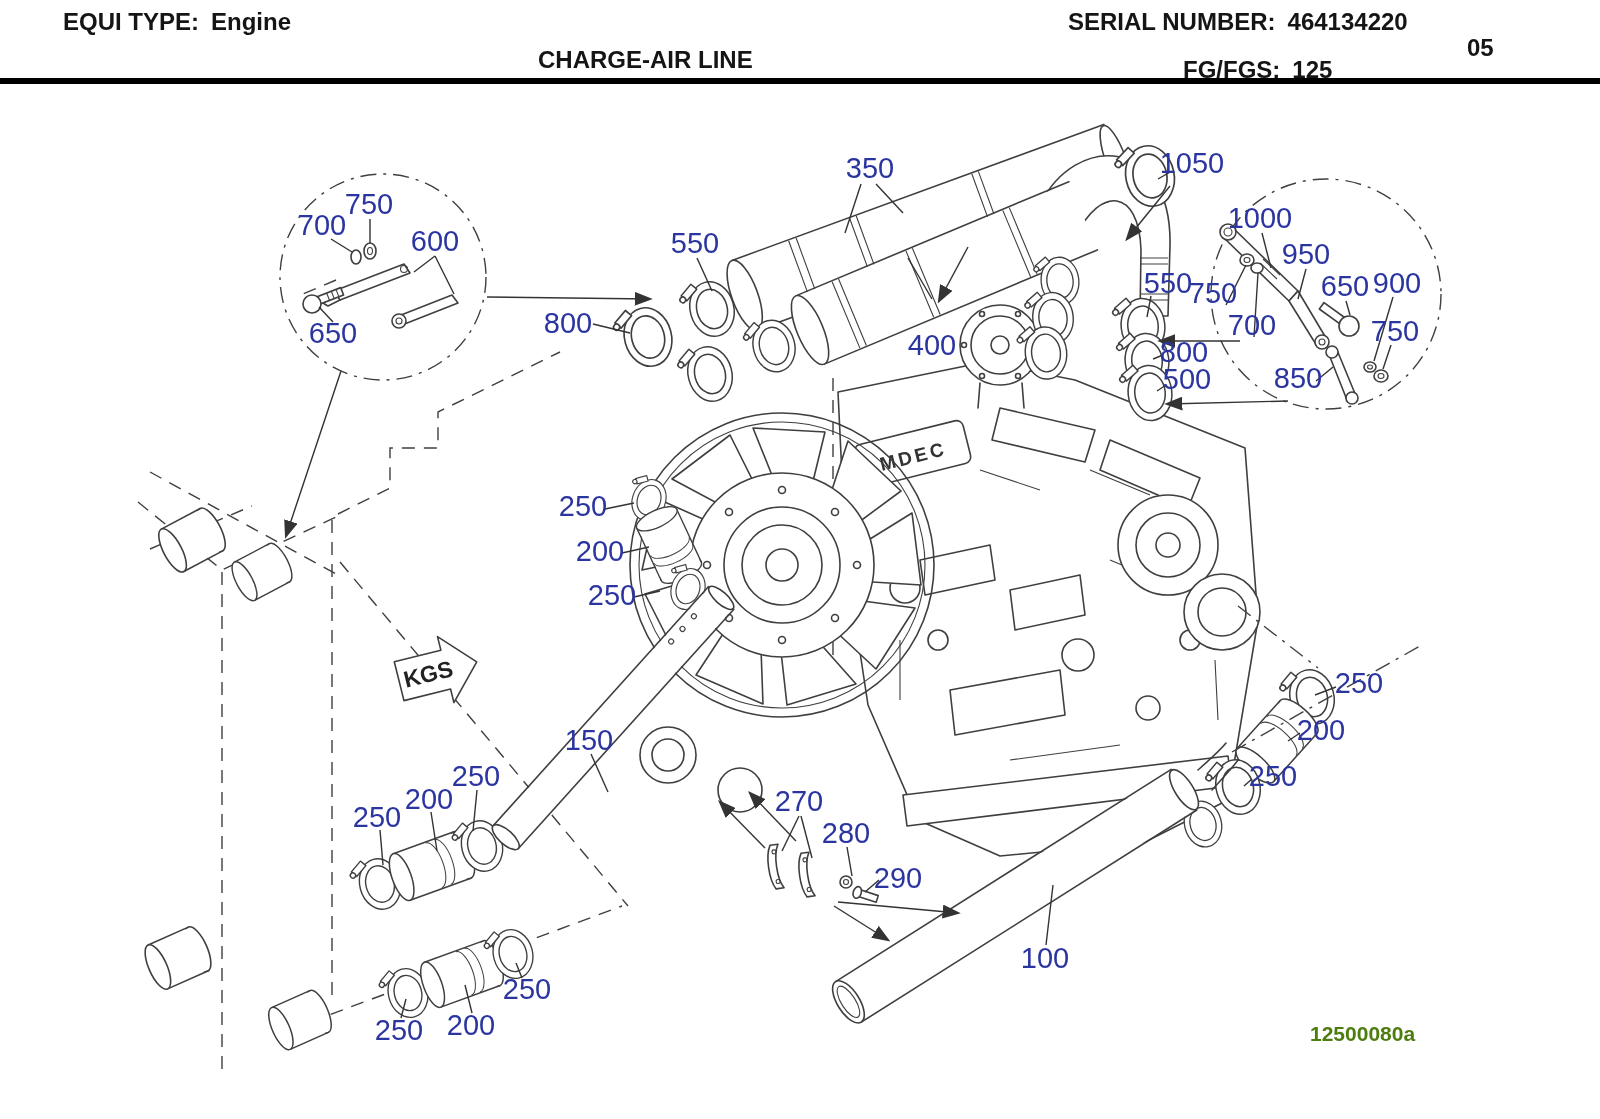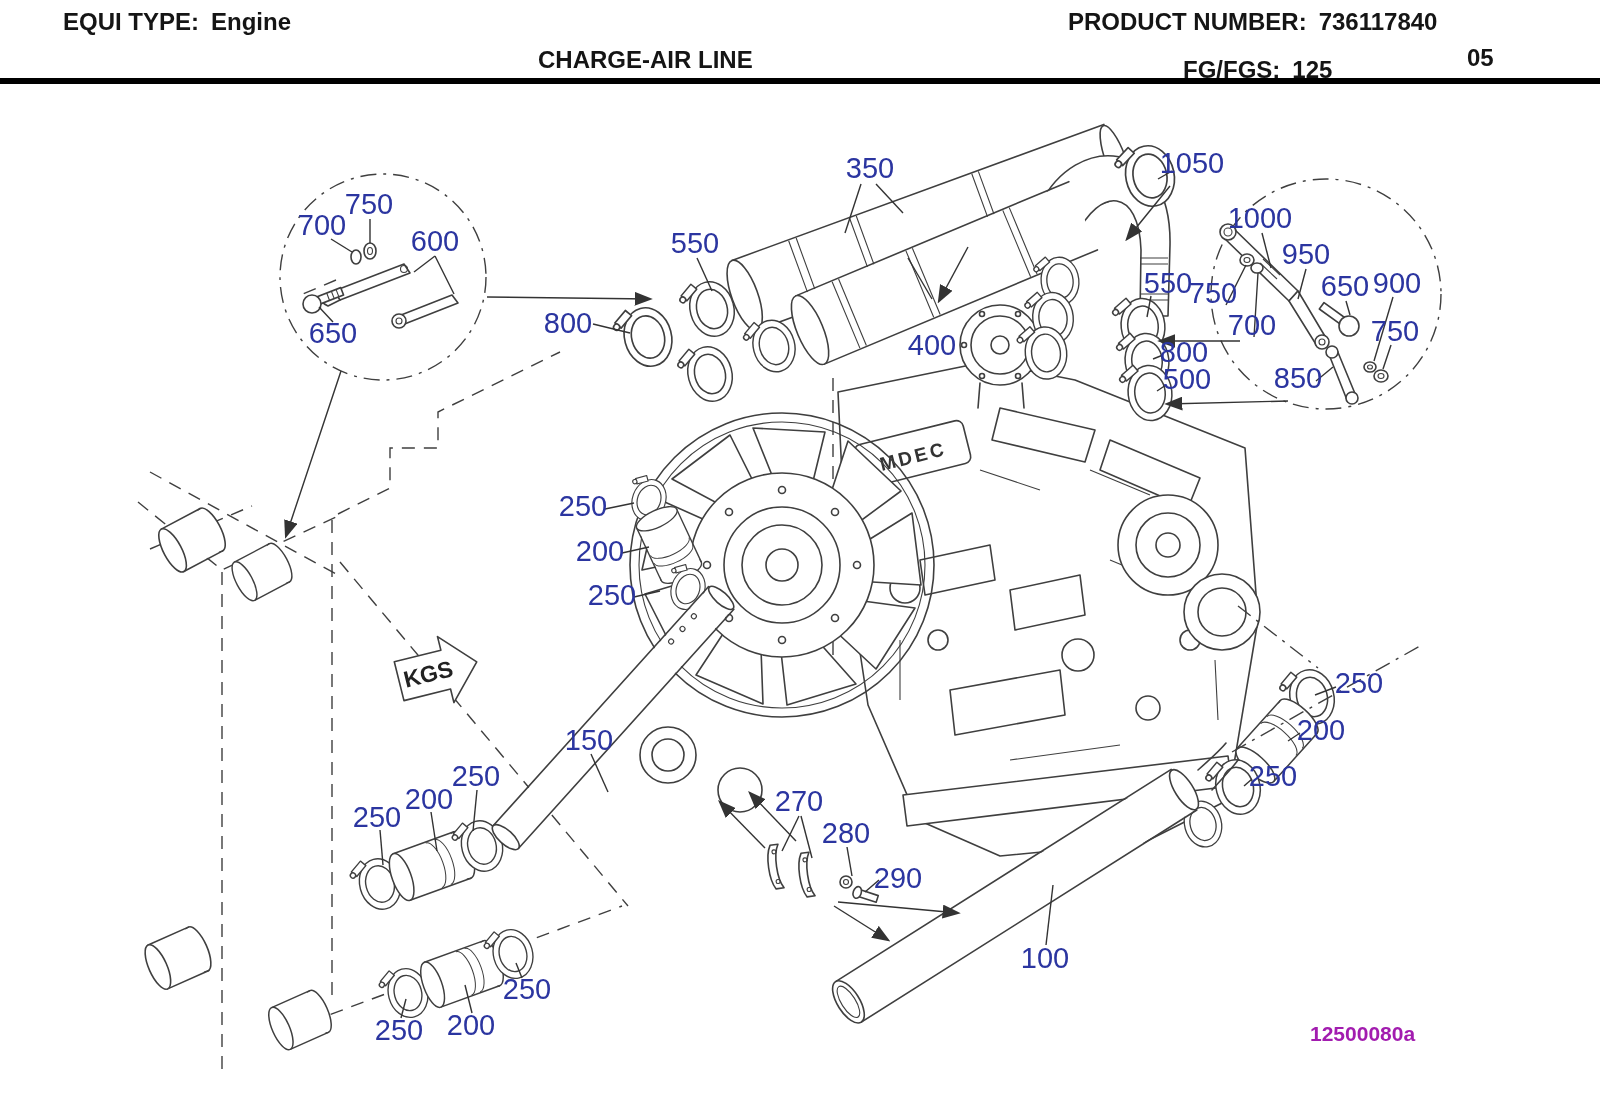--- a/index.html
+++ b/index.html
@@ -14,35 +14,35 @@
   .ln{fill:none;stroke:var(--line);stroke-width:1.6;stroke-linecap:round;stroke-linejoin:round;}
   .wh{fill:#fff;stroke:var(--line);stroke-width:1.6;stroke-linejoin:round;}
   .thin{fill:none;stroke:var(--line);stroke-width:1.1;}
   .dash{fill:none;stroke:var(--line);stroke-width:1.4;stroke-dasharray:13 9;}
   .dashdot{fill:none;stroke:var(--line);stroke-width:1.4;stroke-dasharray:16 7 3 7;}
   .ld{fill:none;stroke:#333;stroke-width:1.4;}
   .callout{font-family:"Liberation Sans",sans-serif;font-size:29px;fill:var(--callout);
            text-anchor:middle;dominant-baseline:middle;}
   .kgs{font-size:23px;font-weight:bold;fill:#222;text-anchor:middle;}
   .mdec{font-size:19px;font-weight:bold;fill:#333;letter-spacing:3px;text-anchor:middle;}
-  .dwgnum{position:absolute;left:1310px;top:1022px;font-weight:bold;font-size:21px;color:#a21caf;}
+  .dwgnum{position:absolute;left:1310px;top:1022px;font-weight:bold;font-size:21px;color:#4d7c0f;}
 </style>
 </head>
 <body>
 
 <div class="page">
 
   <div class="hitem" style="left:63px;top:8px">
     <span class="lbl">EQUI TYPE:</span><span>Engine</span></div>
   <div class="hitem" style="left:1068px;top:8px">
-    <span class="lbl">PRODUCT NUMBER:</span><span>736117840</span></div>
+    <span class="lbl">SERIAL NUMBER:</span><span>464134220</span></div>
   <div class="hitem" style="left:538px;top:46px">CHARGE-AIR LINE</div>
   <div class="hitem" style="left:1183px;top:56px">
     <span class="lbl">FG/FGS:</span><span>125</span></div>
-  <div class="hitem" style="left:1467px;top:44px">05</div>
+  <div class="hitem" style="left:1467px;top:34px">05</div>
   <div class="rule"></div>
 
   <svg width="1600" height="1119" viewBox="0 0 1600 1119">
     <defs>
       <marker id="arr" markerWidth="13" markerHeight="10" refX="11" refY="5" orient="auto">
         <path d="M0,0 L13,5 L0,10 Z" fill="#333"></path>
       </marker>
       <g id="clampSym">
         <ellipse cx="0" cy="0" rx="23" ry="29" class="wh"></ellipse>
         <ellipse cx="0" cy="0" rx="16" ry="21" class="ln"></ellipse>

